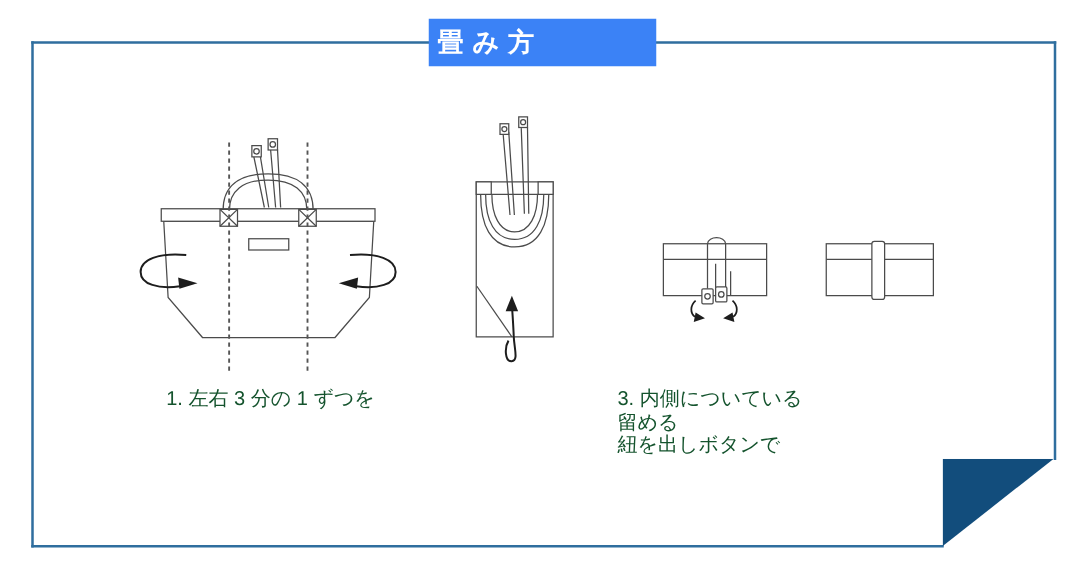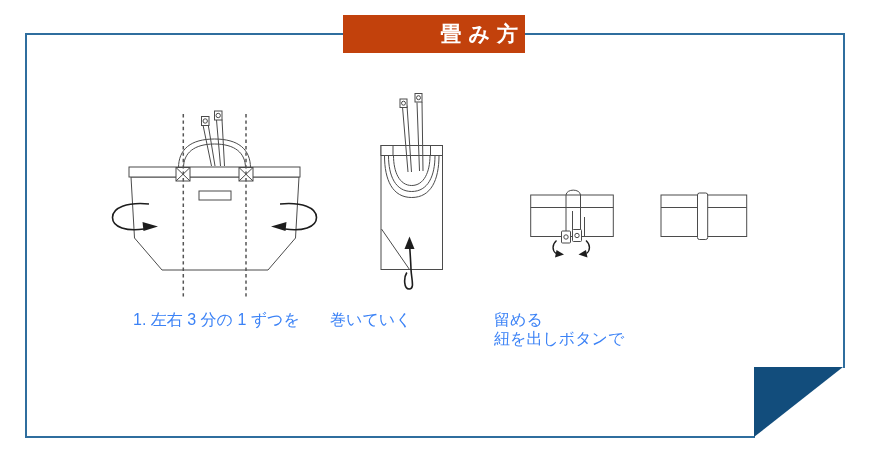--- a/index.html
+++ b/index.html
@@ -16,26 +16,26 @@
   
   .corner-fold{
     position:absolute;left:754px;top:367px;width:89px;height:70px;
     background:#124d7c;
     -webkit-clip-path:polygon(0 0,100% 0,0 100%);
     clip-path:polygon(0 0,100% 0,0 100%);
   }
   
   .banner{
     position:absolute;left:343px;top:15px;width:182px;height:38px;
-    background:#c2410c;color:#ffffff;display:flex;align-items:center;justify-content:flex-end;
+    background:#3b82f6;color:#ffffff;display:flex;align-items:center;justify-content:flex-start;
     font-size:21px;font-weight:bold;letter-spacing:7px;text-indent:7px;
   }
   
   .caption{
-    position:absolute;color:#3b82f6;font-size:16px;line-height:18.5px;
+    position:absolute;color:#14532d;font-size:16px;line-height:18.5px;
     white-space:nowrap;
   }
   .cap-1{left:133px;top:311px;}
   .cap-2{left:330px;top:311px;}
   .cap-3{left:494px;top:311px;}
   .illos{position:absolute;left:0;top:0;width:870px;height:458px;}
 </style>
 </head>
 <body>
 
@@ -141,20 +141,20 @@
         <path d="M661,207.5 L746.7,207.5"></path>
         <rect x="697.5" y="193" width="10.2" height="46.5" rx="2" fill="#ffffff"></rect>
       </g>
     </g>
   </svg>
 
   <div class="caption cap-1">
     <div>1. 左右 3 分の 1 ずつを</div>
   </div>
   <div class="caption cap-2">
-    <div>巻いていく</div>
   </div>
   <div class="caption cap-3">
+    <div>3. 内側についている</div>
     <div>留める</div>
     <div>紐を出しボタンで</div>
   </div>
 
 </div>
 
 </body></html>

